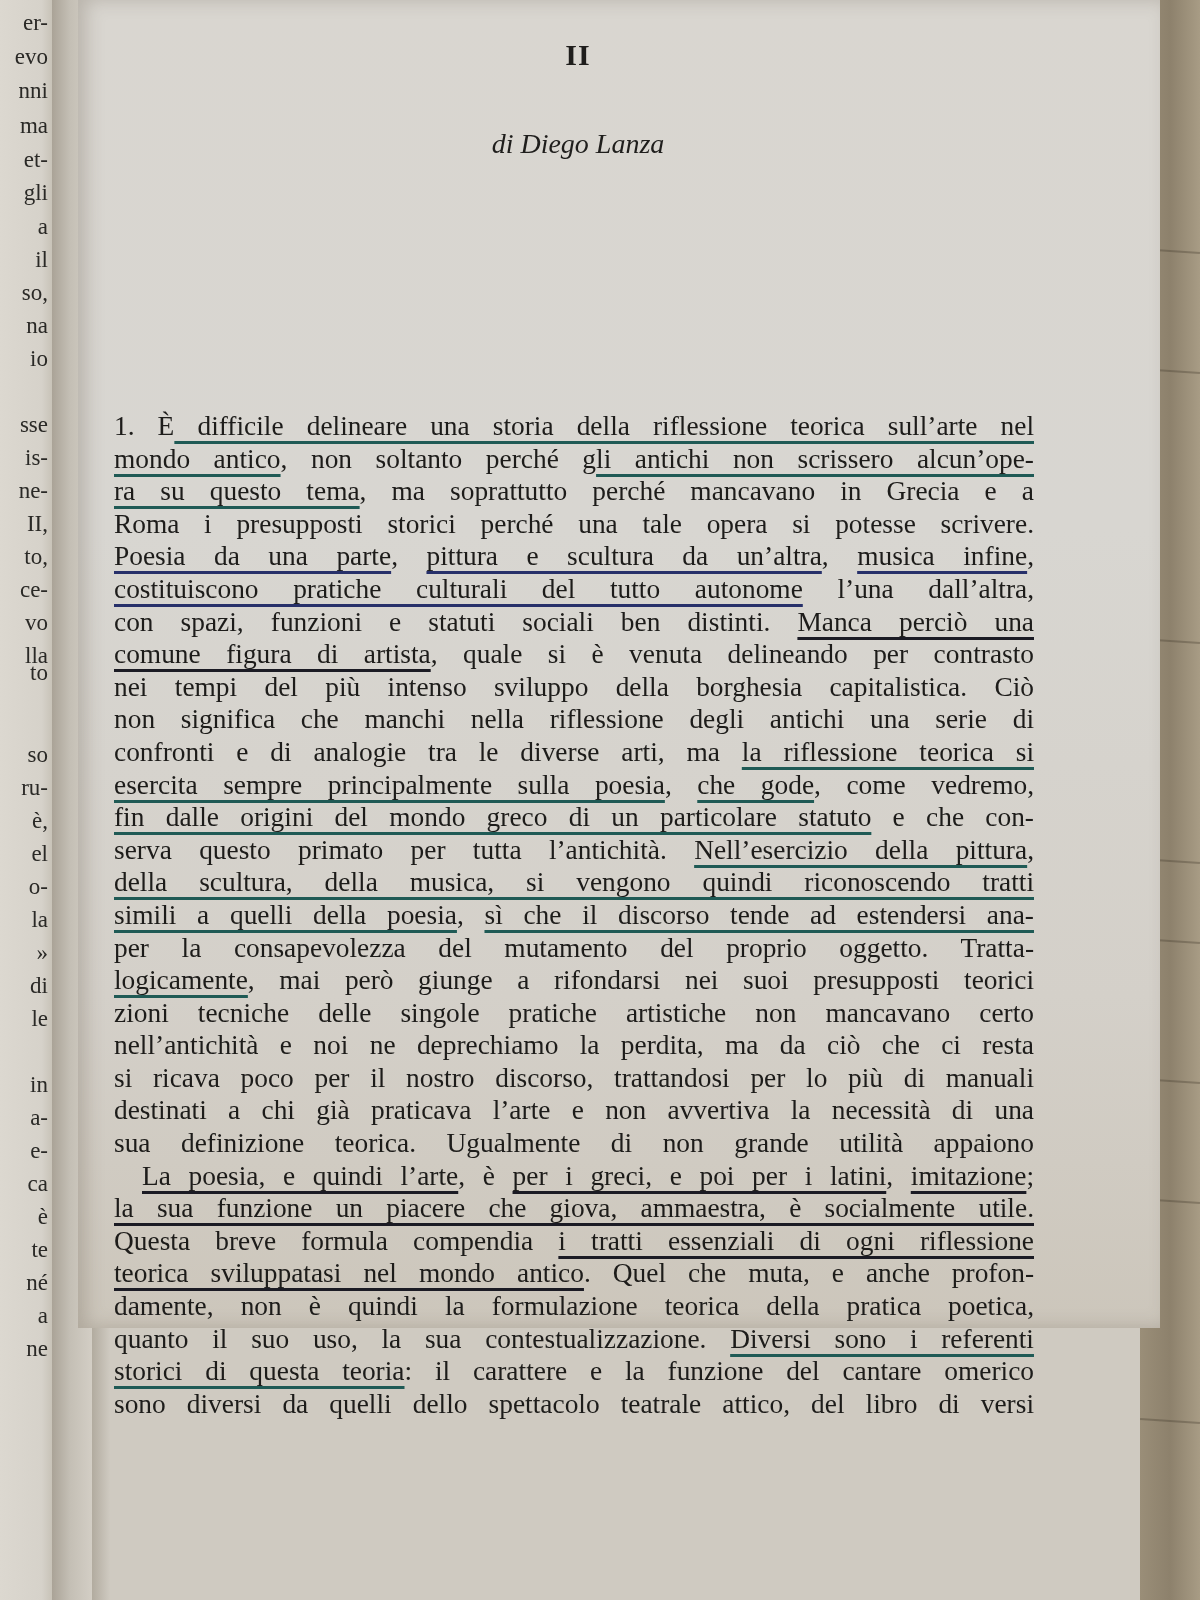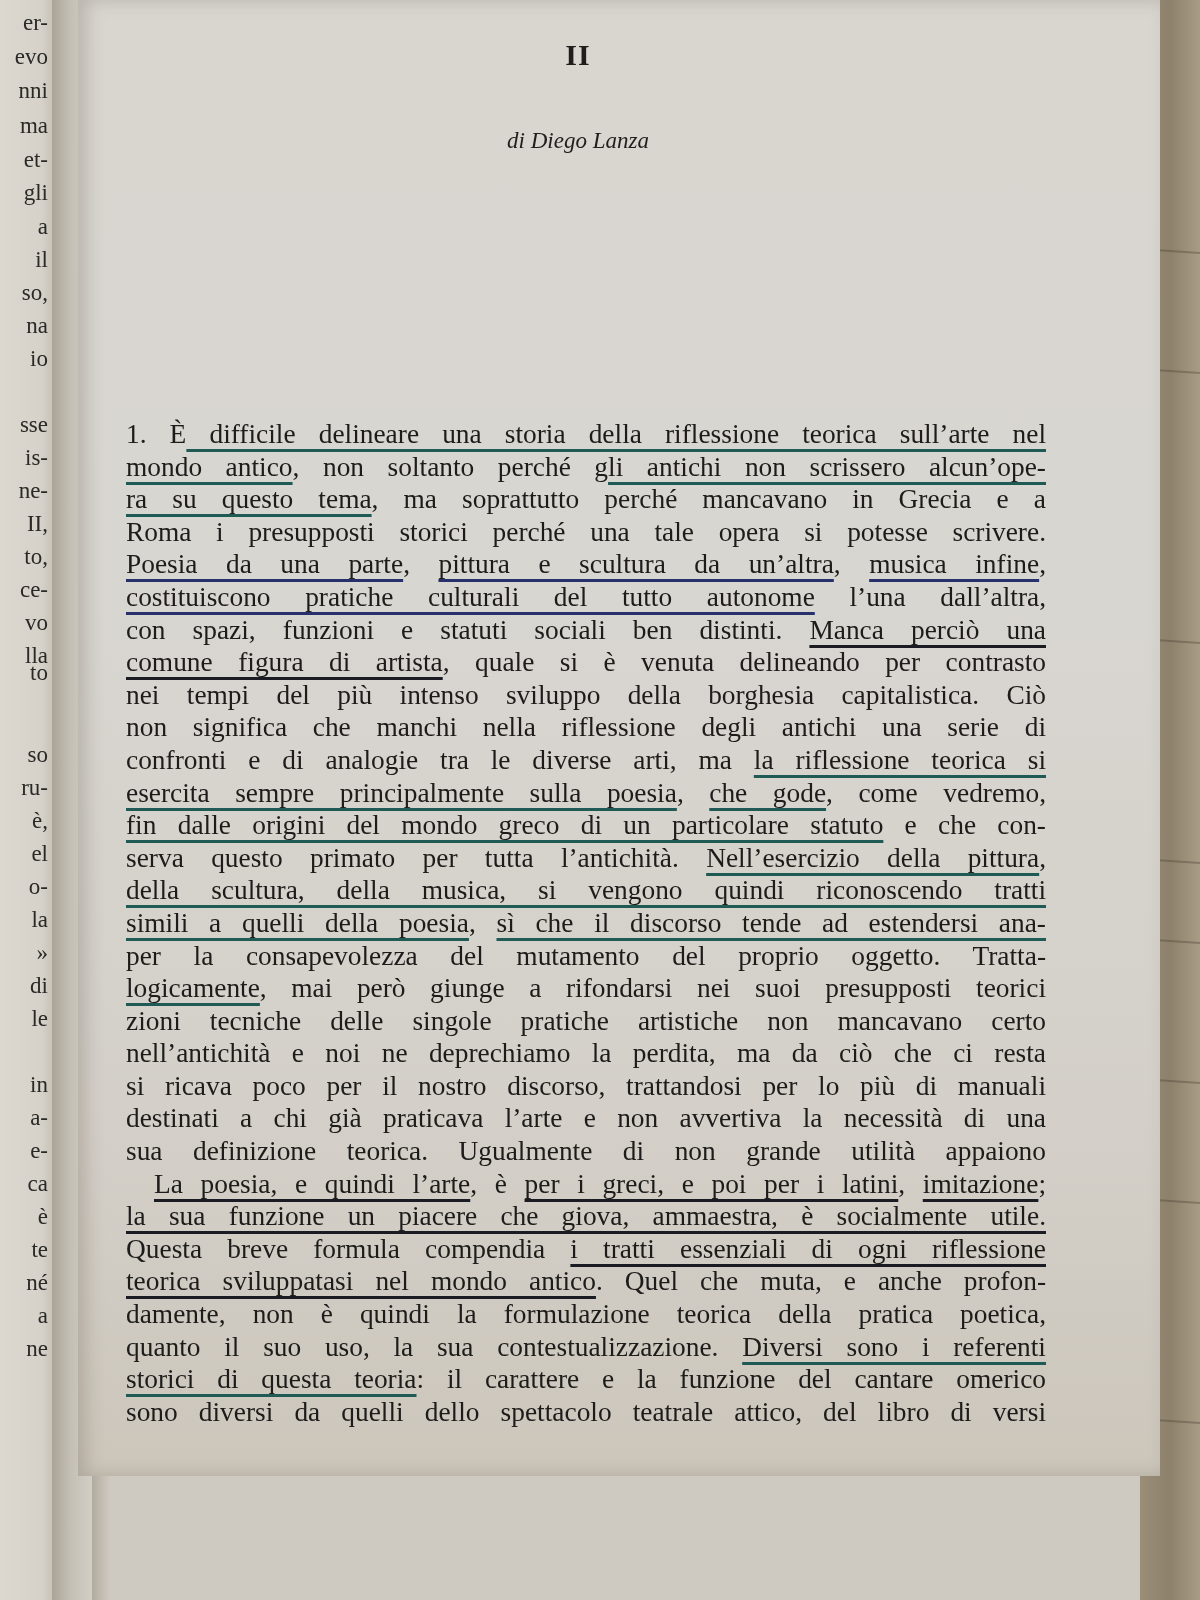--- a/index.html
+++ b/index.html
@@ -49,21 +49,21 @@
     .gutter {
       position: absolute;
       left: 52px; top: 0;
       width: 40px; height: 1600px;
       background: linear-gradient(90deg, #b4ae a3 0%, #c6c1b7 40%, #d2cdc4 100%);
       background: linear-gradient(90deg, #aaa397 0%, #c4bfb5 45%, #d3cec5 100%);
     }
     .page {
       position: absolute;
       left: 78px; top: 0;
-      width: 1082px; height: 1476px;
+      width: 1082px; height: 1328px;
       background: linear-gradient(180deg, #d9d6d0 0%, #d8d6d1 40%, #d4d0c9 75%, #ccc6bb 100%);
       box-shadow: inset 8px 0 18px rgba(90,80,65,0.25);
     }
     .chapter {
       position: absolute;
       left: 0; width: 1000px;
       text-align: center;
       font-family: "Liberation Serif", serif;
       color: #1f1e1c;
     }
@@ -72,32 +72,31 @@
       font-size: 30px;
       letter-spacing: 1px;
       font-weight: bold;
     }
     .chapter-title {
       top: 80px;
       font-size: 34px;
     }
     .chapter-author {
       top: 128px;
-      font-size: 23px;
+      font-size: 28px;
       font-style: italic;
     }
     .body-text {
       position: absolute;
-      left: 48px; top: 410px;
+      left: 36px; top: 410px;
       width: 920px;
       font-family: "Liberation Serif", serif;
       font-size: 27.4px;
       line-height: 32.6px;
       color: #1d1c1a;
-      margin-top: 8px;
     }
     .line {
       display: block;
       white-space: nowrap;
       text-align: justify;
       text-align-last: justify;
       height: 32.6px;
     }
     .line.last {
       text-align-last: left;

